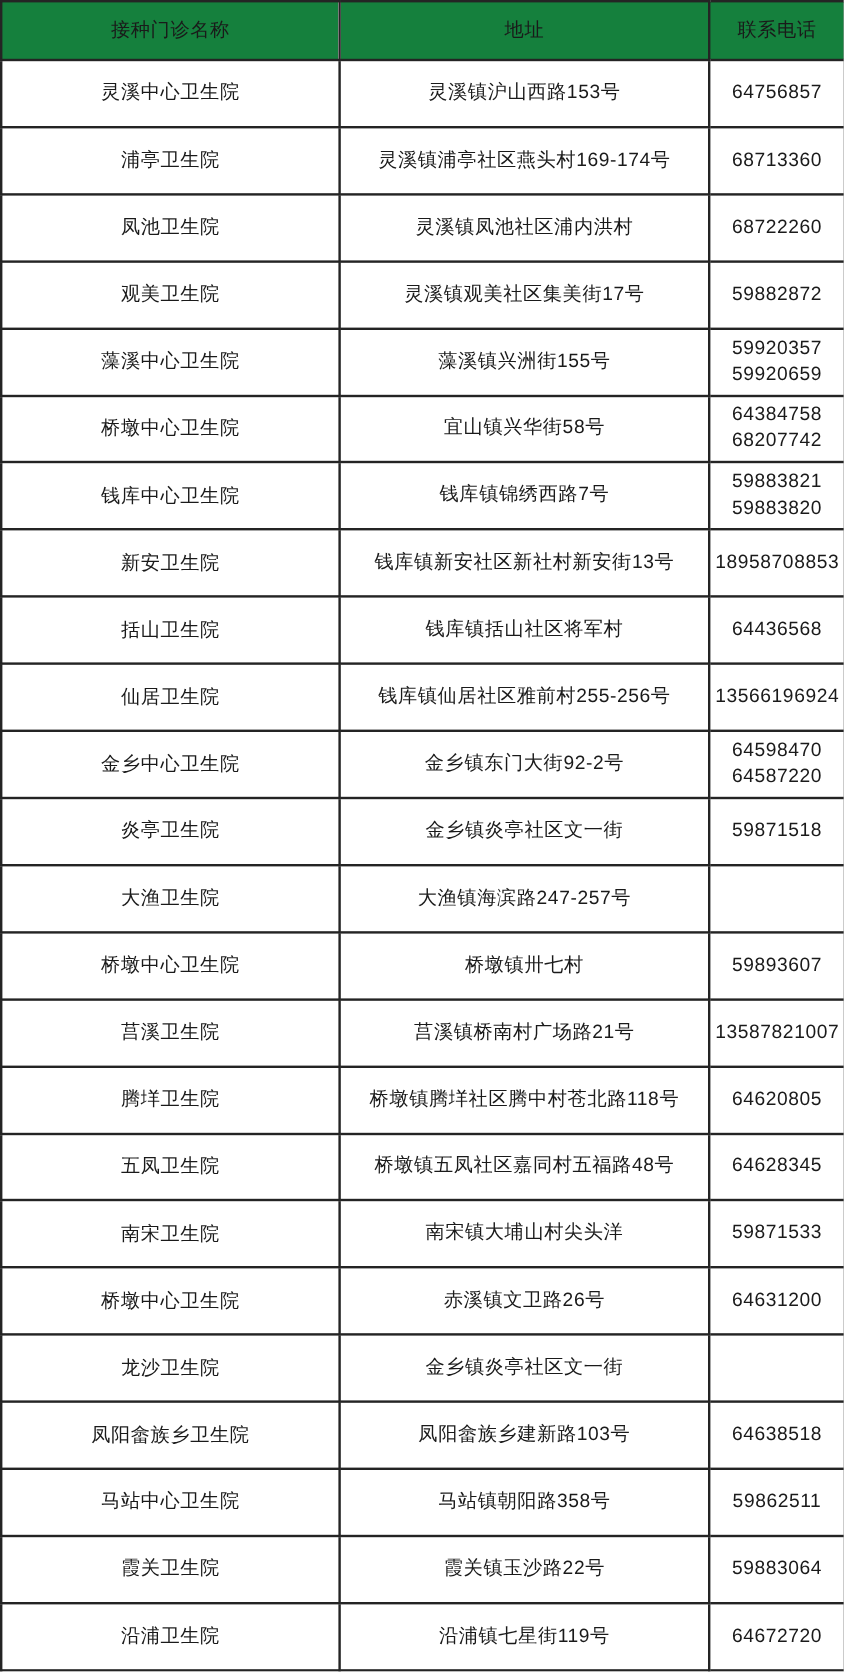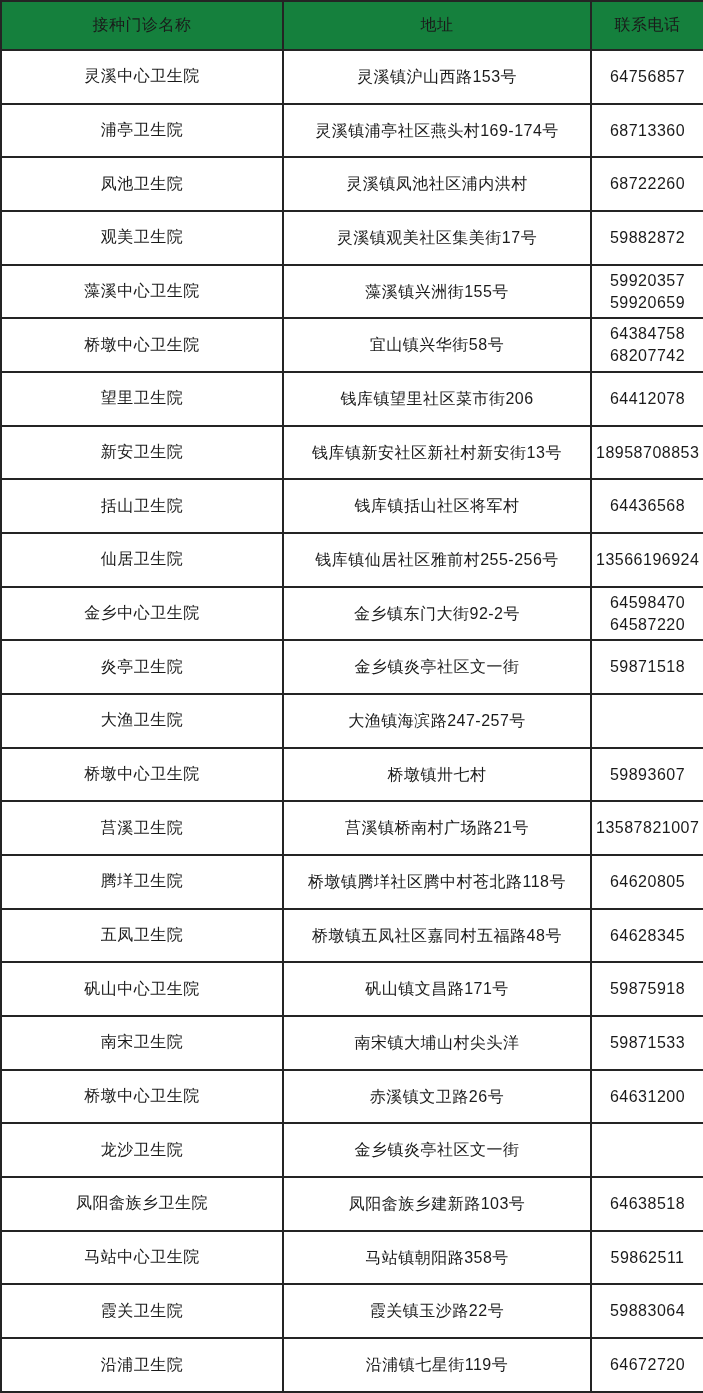--- a/index.html
+++ b/index.html
@@ -107,28 +107,29 @@
 
   <tr>
     <td class="name-cell">桥墩中心卫生院</td>
     <td class="address-cell">宜山镇兴华街58号</td>
     <td class="phone-cell">
           <div>64384758</div>
           <div>68207742</div>
         </td>
   </tr>
 
-
-  <tr>
-    <td class="name-cell">望里卫生院</td>
-    <td class="address-cell">钱库镇望里社区菜市街206</td>
-    <td class="phone-cell">
-          <div>64412078</div>
-        </td>
-  </tr>
+  <tr>
+    <td class="name-cell">钱库中心卫生院</td>
+    <td class="address-cell">钱库镇锦绣西路7号</td>
+    <td class="phone-cell">
+          <div>59883821</div>
+          <div>59883820</div>
+        </td>
+  </tr>
+
 
   <tr>
     <td class="name-cell">新安卫生院</td>
     <td class="address-cell">钱库镇新安社区新社村新安街13号</td>
     <td class="phone-cell">
           <div>18958708853</div>
         </td>
   </tr>
 
   <tr>
@@ -196,27 +197,20 @@
   </tr>
 
   <tr>
     <td class="name-cell">五凤卫生院</td>
     <td class="address-cell">桥墩镇五凤社区嘉同村五福路48号</td>
     <td class="phone-cell">
           <div>64628345</div>
         </td>
   </tr>
 
-  <tr>
-    <td class="name-cell">矾山中心卫生院</td>
-    <td class="address-cell">矾山镇文昌路171号</td>
-    <td class="phone-cell">
-          <div>59875918</div>
-        </td>
-  </tr>
 
   <tr>
     <td class="name-cell">南宋卫生院</td>
     <td class="address-cell">南宋镇大埔山村尖头洋</td>
     <td class="phone-cell">
           <div>59871533</div>
         </td>
   </tr>
 
   <tr>

